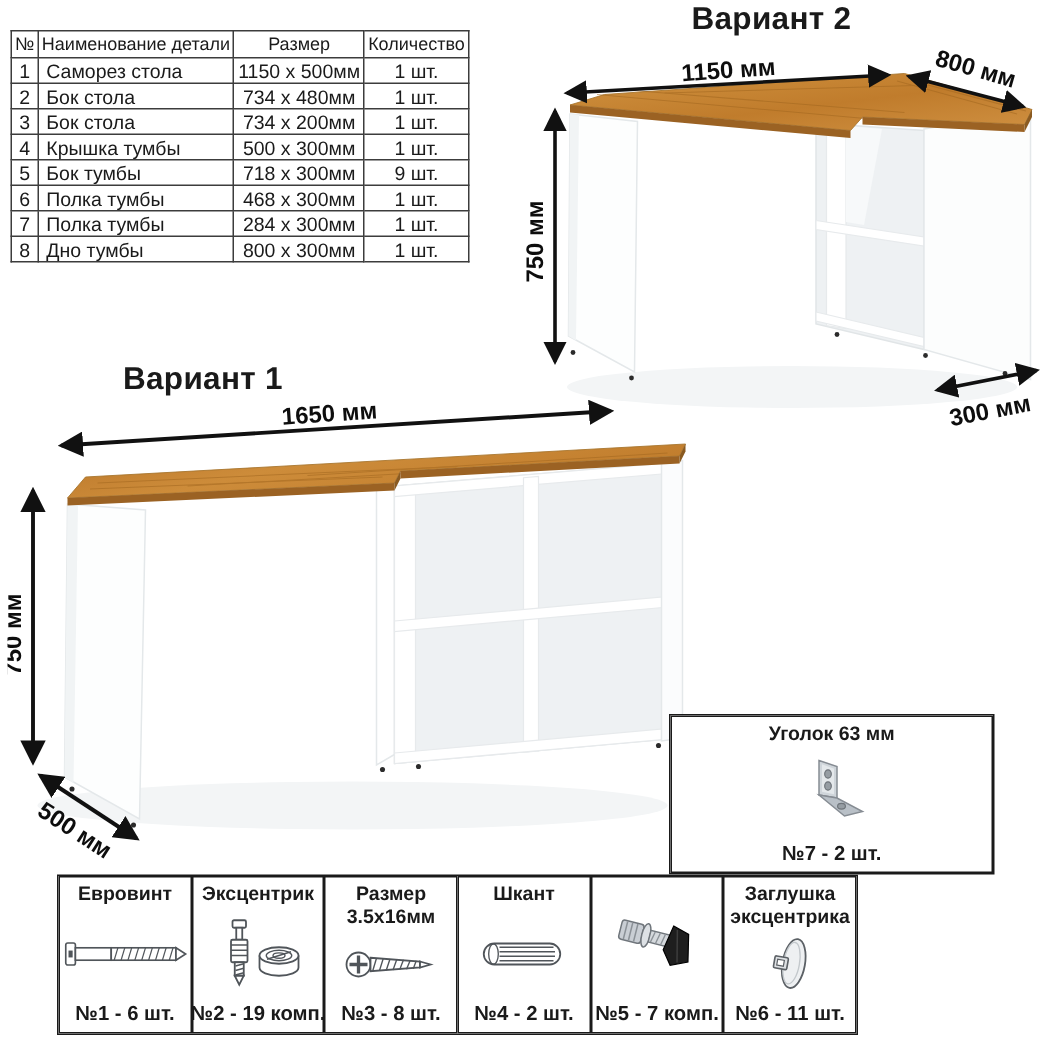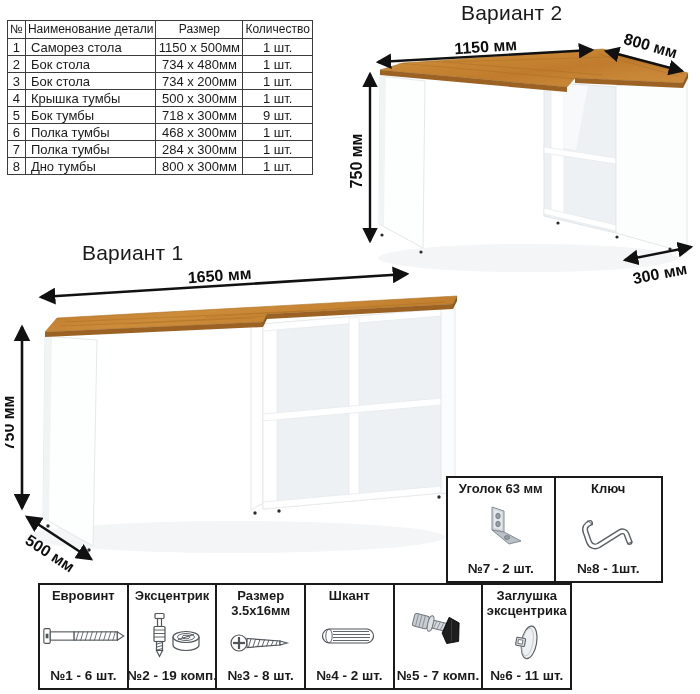--- a/index.html
+++ b/index.html
@@ -5,21 +5,21 @@
   html,body{margin:0;padding:0;background:#ffffff;}
   .canvas{position:relative;width:700px;height:694px;background:#ffffff;overflow:hidden;
           font-family:"Liberation Sans",sans-serif;color:#1a1a1a;}
   
   .parts-table{position:absolute;left:7px;top:20px;border-collapse:collapse;table-layout:fixed;background:#fff;}
   .parts-table th,.parts-table td{border:1px solid #3c3c3c;font-size:13px;height:16px;line-height:15px;
           padding:0 2px;text-align:center;white-space:nowrap;overflow:hidden;font-weight:normal;}
   .parts-table th{font-size:12px;height:17px;}
   .parts-table td.cell-name{text-align:left;padding-left:5px;}
   
-  .variant-title{position:absolute;font-size:21px;font-weight:normal;letter-spacing:0.2px;}
+  .variant-title{position:absolute;font-size:21px;font-weight:bold;letter-spacing:0.2px;}
   .v2-title{left:461px;top:1px;}
   .v1-title{left:82px;top:241px;}
   
   .illus{position:absolute;}
   .illus-v2{left:348px;top:30px;}
   .illus-v1{left:5px;top:262px;}
   svg text.dim{font-family:"Liberation Sans",sans-serif;font-weight:bold;font-size:16px;fill:#0d0d0d;}
   
   .hw-grid{position:absolute;display:flex;background:#fff;border:1px solid #1a1a1a;box-sizing:border-box;}
   .hw-corner{left:446px;top:476px;width:217px;height:107px;}
@@ -232,32 +232,20 @@
           <polygon points="17,3 29,7 29,28 17,26" fill="#cfd5da" stroke="#868c93" stroke-width="1"></polygon>
           <polygon points="19,5.5 27,8.5 27,25.5 19,23.8" fill="#e4e8eb" stroke="none"></polygon>
           <ellipse cx="23" cy="12" rx="2.2" ry="2.8" fill="#969da3" stroke="#6f757b" stroke-width="0.8"></ellipse>
           <ellipse cx="23" cy="20" rx="2.2" ry="2.8" fill="#969da3" stroke="#6f757b" stroke-width="0.8"></ellipse>
           <polygon points="17,26 29,28 46,37 34,40" fill="#b9c0c7" stroke="#868c93" stroke-width="1"></polygon>
           <ellipse cx="32" cy="33.5" rx="2.6" ry="1.9" fill="#969da3" stroke="#6f757b" stroke-width="0.8"></ellipse>
         </svg>
       </div>
       <div class="hw-count">№7 - 2 шт.</div>
     </div>
-    <div class="hw-cell">
-      <div class="hw-icon" style="padding-top:14px">
-        <svg width="58" height="40" viewBox="0 0 58 40">
-          <path d="M11,7 C7,8.5 5,12 6.5,16 L10,26 C11.5,30 16,31.5 19.5,29.5 L41,16 C43.5,14.5 46.5,15.5 47.5,18 L50.5,26" fill="none" stroke="#5a6065" stroke-width="6" stroke-linecap="round" stroke-linejoin="round"></path>
-          <path d="M11,7 C7,8.5 5,12 6.5,16 L10,26 C11.5,30 16,31.5 19.5,29.5 L41,16 C43.5,14.5 46.5,15.5 47.5,18 L50.5,26" fill="none" stroke="#ffffff" stroke-width="3.2" stroke-linecap="round" stroke-linejoin="round"></path>
-          <line x1="8.5" y1="4.5" x2="14" y2="9" stroke="#5a6065" stroke-width="1"></line>
-          <line x1="48" y1="28" x2="53.5" y2="25.5" stroke="#5a6065" stroke-width="1"></line>
-        </svg>
-      </div>
-      <div class="hw-name" style="order:-1">Ключ</div>
-      <div class="hw-count">№8 - 1шт.</div>
-    </div>
   </div>
 
   <div class="hw-grid hw-bottom">
 
     <div class="hw-cell">
       <div class="hw-name">Евровинт</div>
       <div class="hw-icon">
         <svg width="92" height="26" viewBox="0 0 90 26">
           <rect class="lineart" x="2" y="5" width="7" height="16" rx="1.5"></rect>
           <rect x="4" y="10.5" width="3" height="5" fill="#50555a"></rect>

